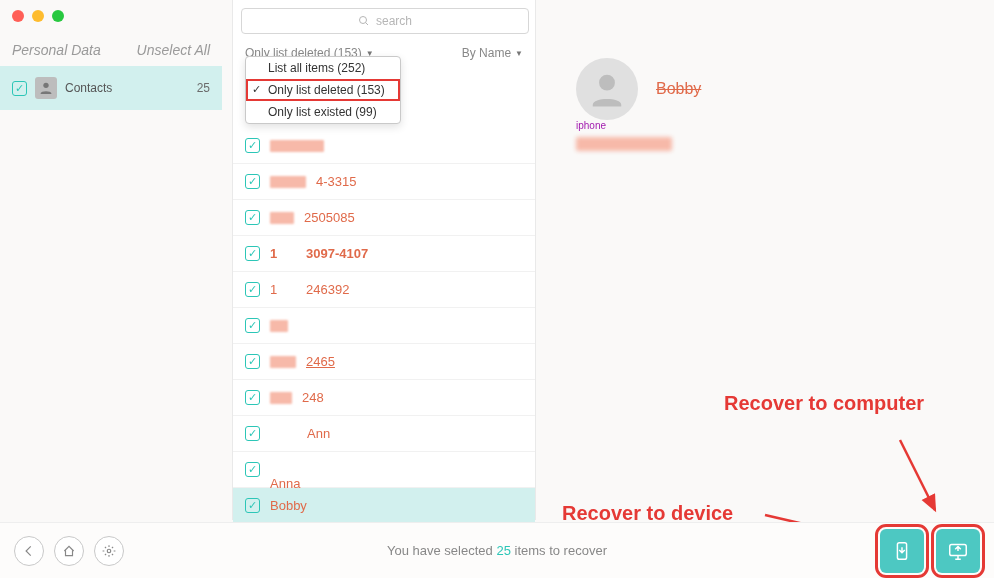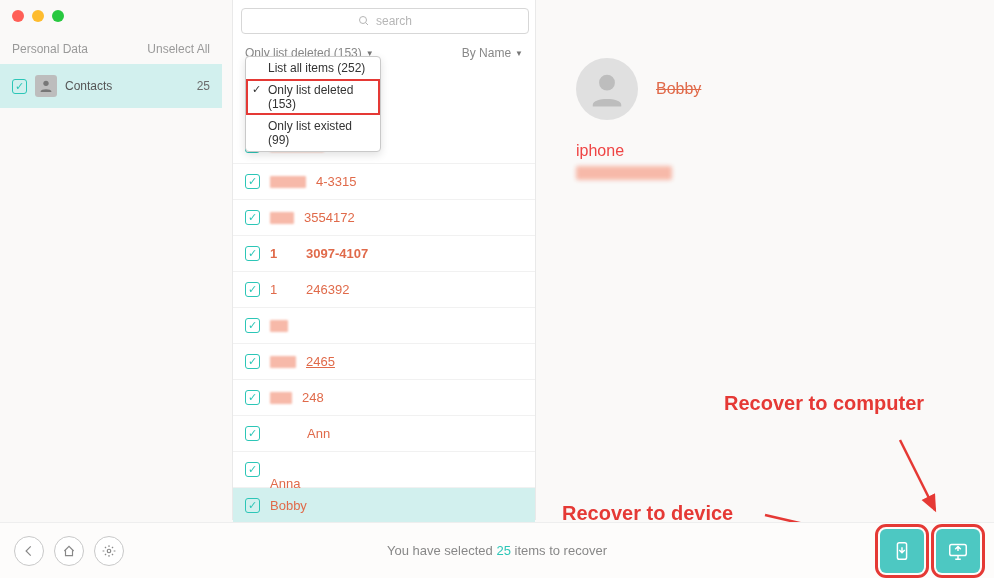--- a/index.html
+++ b/index.html
@@ -5,55 +5,55 @@
   * { box-sizing: border-box; margin: 0; padding: 0; font-family: -apple-system, Helvetica, Arial, sans-serif; }
   html, body { width: 994px; height: 578px; overflow: hidden; }
   body { background: #faf9f8; position: relative; }
 
   
   .traffic { position: absolute; top: 10px; left: 12px; display: flex; gap: 8px; }
   .traffic span { width: 12px; height: 12px; border-radius: 50%; display: inline-block; }
 
   
   .sidebar { position: absolute; left: 0; top: 32px; width: 222px; }
-  .sidebar-header { display: flex; justify-content: space-between; padding: 10px 12px 8px; font-size: 12px; color: #9a9a9a; }
+  .sidebar-header { display: flex; justify-content: space-between; padding: 10px 12px 8px; font-size: 14px; color: #9a9a9a; font-style: italic; }
   .side-row { display: flex; align-items: center; height: 44px; padding: 0 12px; background: #d2f0ee; }
   .side-row .chk { margin-right: 8px; }
   .avatar-ico { width: 22px; height: 22px; background: #bdbdbd; border-radius: 3px; margin-right: 8px; display:flex; align-items:center; justify-content:center; }
   .avatar-ico svg { width:16px; height:16px; }
   .side-row .label { flex: 1; font-size: 12px; color: #555; }
   .side-row .count { font-size: 12px; color: #6b6b6b; }
 
   
   .center { position: absolute; left: 232px; top: 0; width: 304px; height: 520px; border-left: 1px solid #e9e9e9; border-right: 1px solid #e9e9e9; background: #fff; }
   .search { margin: 8px 0 0 8px; width: 288px; height: 26px; border: 1px solid #d7d7d7; border-radius: 4px; display:flex; align-items:center; justify-content:center; color:#b6b6b6; font-size:12px; gap:6px; background:#fff; }
   .toolbar { display: flex; justify-content: space-between; padding: 12px 12px 8px; font-size: 12px; color: #888; position: relative; }
   .tool-left, .tool-right { display:flex; align-items:center; gap:4px; cursor: default; }
   .caret { font-size: 8px; color:#777; }
 
   
-  .dropdown { position: absolute; top: 56px; left: 12px; width: 136px; background: #fff; border: 1px solid #c9c9c9; border-radius: 4px; box-shadow: 0 3px 8px rgba(0,0,0,.12); font-size: 12px; color:#333; z-index: 30; }
+  .dropdown { position: absolute; top: 56px; left: 12px; width: 156px; background: #fff; border: 1px solid #c9c9c9; border-radius: 4px; box-shadow: 0 3px 8px rgba(0,0,0,.12); font-size: 12px; color:#333; z-index: 30; }
   .dd-item { padding: 4px 8px 4px 22px; position: relative; }
   .dd-item.sel::before { content: "✓"; position:absolute; left:6px; font-size:11px; }
   .dd-item.hl { outline: 2px solid #e53935; outline-offset: -2px; }
 
   
   .list { margin-top: 60px; }
   .row { height: 36px; display:flex; align-items:center; padding: 0 12px; font-size: 13px; color: #e06a4a; gap:10px; border-bottom: 1px solid #f1f1f1; position: relative; }
   .row.sel { background: #d2f0ee; }
   .chk { width:15px; height:15px; border:1.5px solid #2cc6b7; border-radius:3px; display:inline-flex; align-items:center; justify-content:center; color:#2cc6b7; font-size:11px; line-height:1; }
   .blur { display:inline-block; height:12px; background:#f7b9a9; border-radius:1px; filter: blur(1px); }
 
   
   .detail { position: absolute; left: 558px; top: 40px; width: 410px; padding: 18px; }
   .big-avatar { width: 62px; height: 62px; border-radius:50%; background:#e0e0e0; display:flex; align-items:center; justify-content:center; }
   .big-avatar svg { width: 38px; height: 38px; fill:#bdbdbd; }
   .detail-head { display:flex; align-items:center; gap:18px; }
   .detail-name { font-size:16px; color:#e06a4a; text-decoration: line-through; }
-  .detail-sub { margin-top: 22px; font-size: 16px; color: #ef4444; }
+  .detail-sub { font-size: 10px; color: #a21caf; }
   .detail-blur { margin-top: 6px; width: 96px; height: 14px; background:#f7b9a9; border-radius:2px; filter:blur(2px); }
 
   
   .footer { position:absolute; left:0; bottom:0; width:994px; height:56px; background:#fdfcfb; display:flex; align-items:center; border-top:1px solid #eee; }
   .nav-btns { display:flex; gap:10px; margin-left:14px; }
   .circ { width:30px; height:30px; border:1px solid #c9c9c9; border-radius:50%; display:flex; align-items:center; justify-content:center; color:#888; background:#fff; }
   .footer-text { position:absolute; left:50%; transform:translateX(-50%); font-size:13px; color:#888; }
   .footer-text .num { color:#2cc6b7; }
   .action-btns { position:absolute; right:14px; display:flex; gap:12px; }
   .act { width:44px; height:44px; border-radius:50%; background:#4dc8c2; display:flex; align-items:center; justify-content:center; color:#fff; }
@@ -123,21 +123,21 @@
         <span class="blur" style="width: 54px;"></span>
       </div>
       <div class="row">
         <span class="chk">✓</span>
         <span class="blur" style="width: 36px;"></span>
         <span style="white-space: pre;">4-3315</span>
       </div>
       <div class="row">
         <span class="chk">✓</span>
         <span class="blur" style="width: 24px;"></span>
-        <span style="white-space: pre;">3554172</span>
+        <span style="white-space: pre;">2505085</span>
       </div>
       <div class="row">
         <span class="chk">✓</span>
         <span style="white-space: pre; font-weight: bold;">1        3097-4107</span>
       </div>
       <div class="row">
         <span class="chk">✓</span>
         <span style="white-space: pre; text-align: center;">1        246392</span>
       </div>
       <div class="row">

